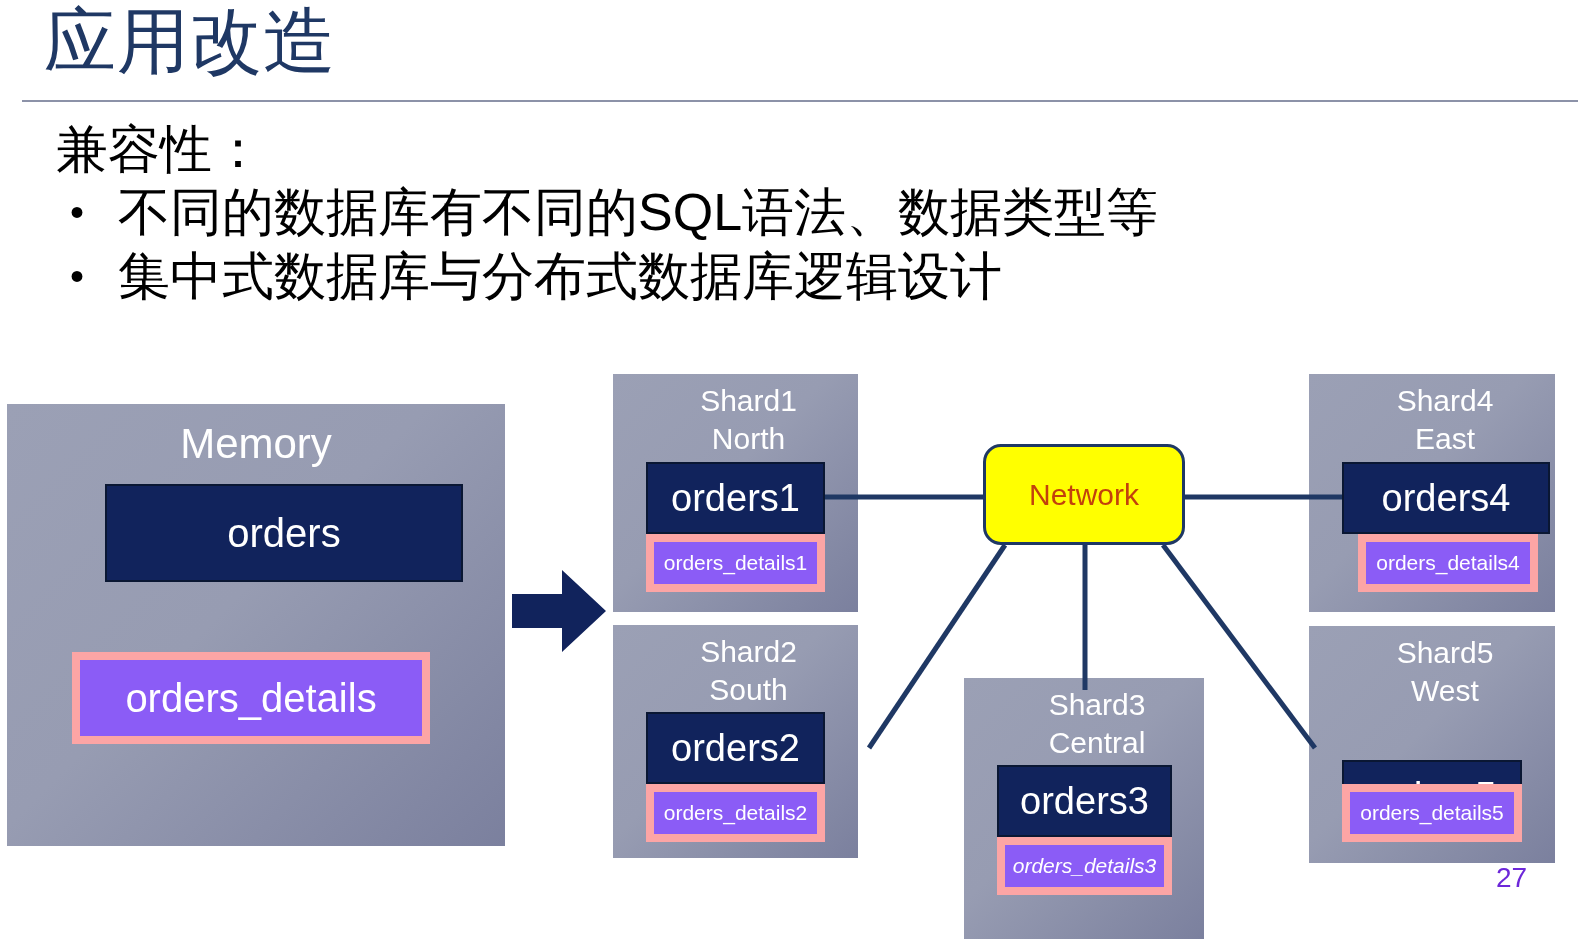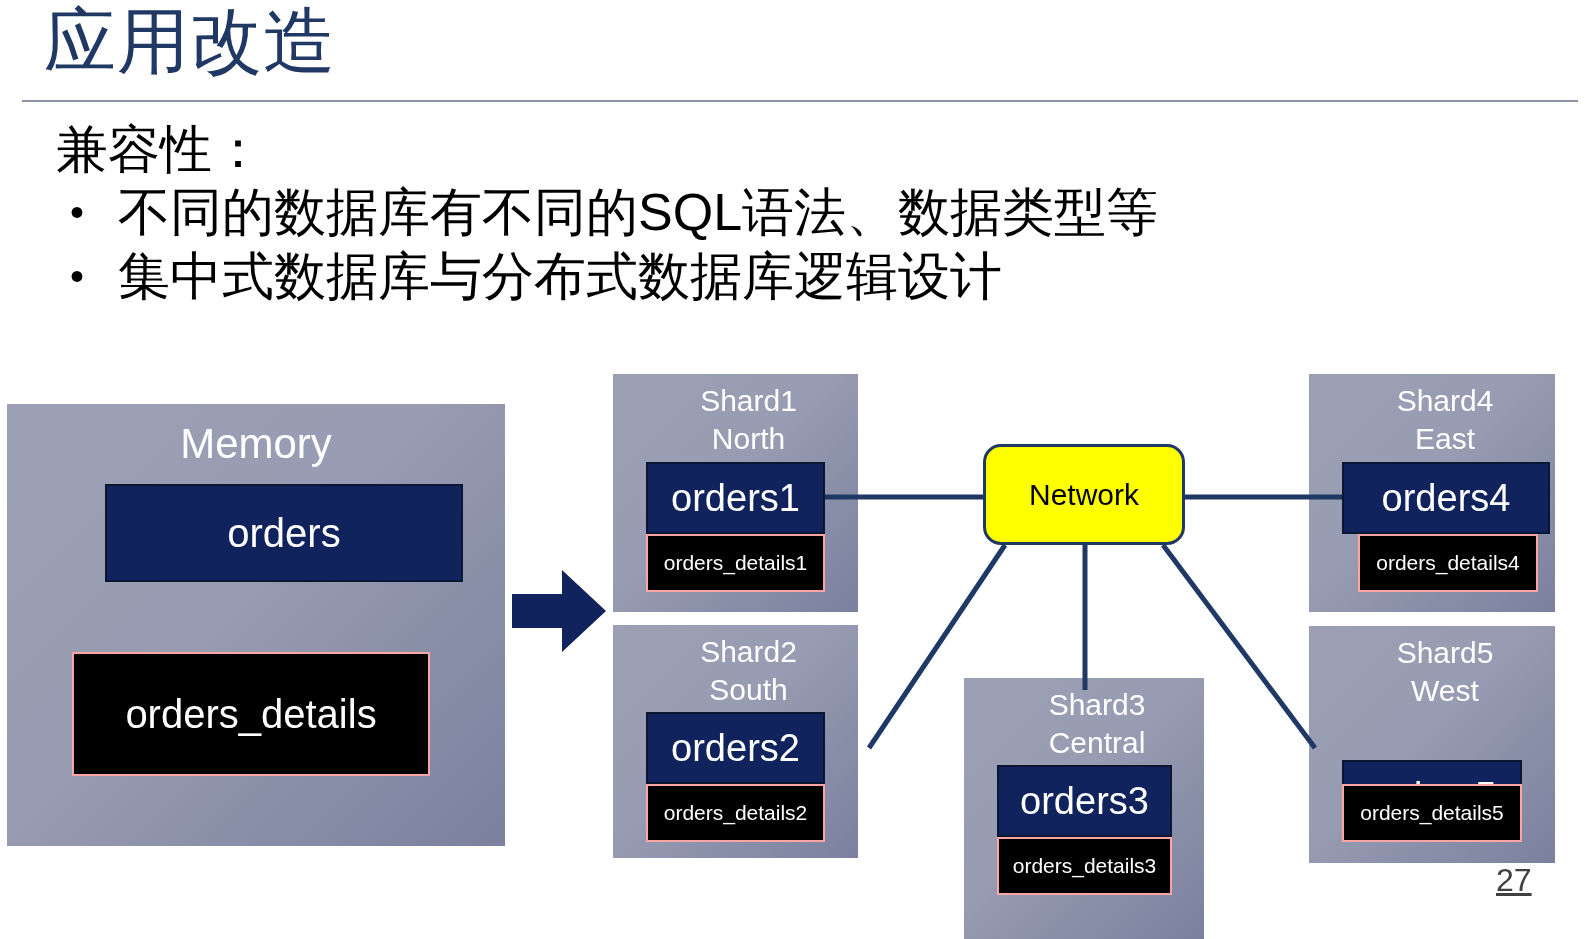--- a/index.html
+++ b/index.html
@@ -86,22 +86,22 @@
     background: #11235C;
     border: 2px solid #0A1733;
     box-sizing: border-box;
     color: #ffffff;
     display: flex;
     align-items: center;
     justify-content: center;
   }
   .green-box {
     position: absolute;
-    background: #000000;
-    border: 2px solid #fca5a5;
+    background: #8b5cf6;
+    border: 8px solid #fca5a5;
     box-sizing: border-box;
     color: #ffffff;
     display: flex;
     align-items: center;
     justify-content: center;
   }
 
   
   #memory-panel {
     left: 7px;
@@ -119,21 +119,21 @@
     top: 484px;
     width: 358px;
     height: 98px;
     font-size: 40px;
     margin-left: 48px;
   }
   #memory-orders-details {
     left: 72px;
     top: 652px;
     width: 358px;
-    height: 124px;
+    height: 92px;
     font-size: 40px;
   }
 
   
   #transform-arrow {
     position: absolute;
     left: 512px;
     top: 566px;
     width: 94px;
     height: 90px;
@@ -157,21 +157,21 @@
   #shard1-panel { left: 613px;  top: 374px; width: 245px; height: 238px; }
   #shard1-orders  { left: 646px; top: 462px; width: 179px; height: 72px; }
   #shard1-details { left: 646px; top: 534px; width: 179px; height: 58px; }
 
   #shard2-panel { left: 613px;  top: 625px; width: 245px; height: 233px; }
   #shard2-orders  { left: 646px; top: 712px; width: 179px; height: 72px; }
   #shard2-details { left: 646px; top: 784px; width: 179px; height: 58px; }
 
   #shard3-panel { left: 964px;  top: 678px; width: 240px; height: 261px; }
   #shard3-orders  { left: 997px; top: 765px; width: 175px; height: 72px; }
-  #shard3-details { left: 997px; top: 837px; width: 175px; height: 58px; }
+  #shard3-details { left: 997px; top: 837px; width: 175px; height: 58px; font-style: italic; }
 
   #shard4-panel { left: 1309px; top: 374px; width: 246px; height: 238px; }
   #shard4-orders  { left: 1342px; top: 462px; width: 208px; height: 72px; }
   #shard4-details { left: 1342px; top: 534px; width: 180px; height: 58px; margin-left: 16px; }
 
   #shard5-panel { left: 1309px; top: 626px; width: 246px; height: 237px; }
   #shard5-orders  { left: 1342px; top: 712px; width: 180px; height: 72px; margin-top: 48px; }
   #shard5-details { left: 1342px; top: 784px; width: 180px; height: 58px; }
 
   
@@ -181,44 +181,43 @@
     top: 444px;
     width: 202px;
     height: 101px;
     background: #FFFF00;
     border: 3px solid #1F3864;
     border-radius: 18px;
     box-sizing: border-box;
     display: flex;
     align-items: center;
     justify-content: center;
-    color: #000000;
+    color: #c2410c;
     font-size: 30px;
     z-index: 4;
   }
 
   
   #connectors {
     position: absolute;
     left: 0;
     top: 0;
     width: 1594px;
     height: 939px;
     z-index: 1;
     pointer-events: none;
   }
 
   
   #slide-number {
     position: absolute;
     left: 1496px;
     top: 862px;
-    font-size: 32px;
-    color: #404040;
-    text-decoration: underline;
+    font-size: 28px;
+    color: #6d28d9;
   }
 </style>
 </head>
 <body>
 
 <div id="slide">
 
   <div id="slide-title">应用改造</div>
   <div id="title-rule"></div>
 

